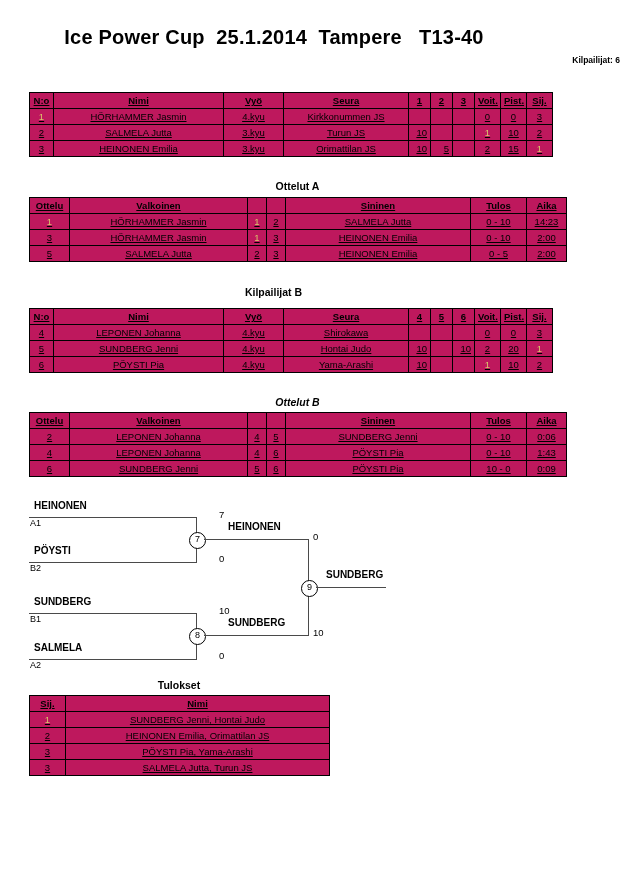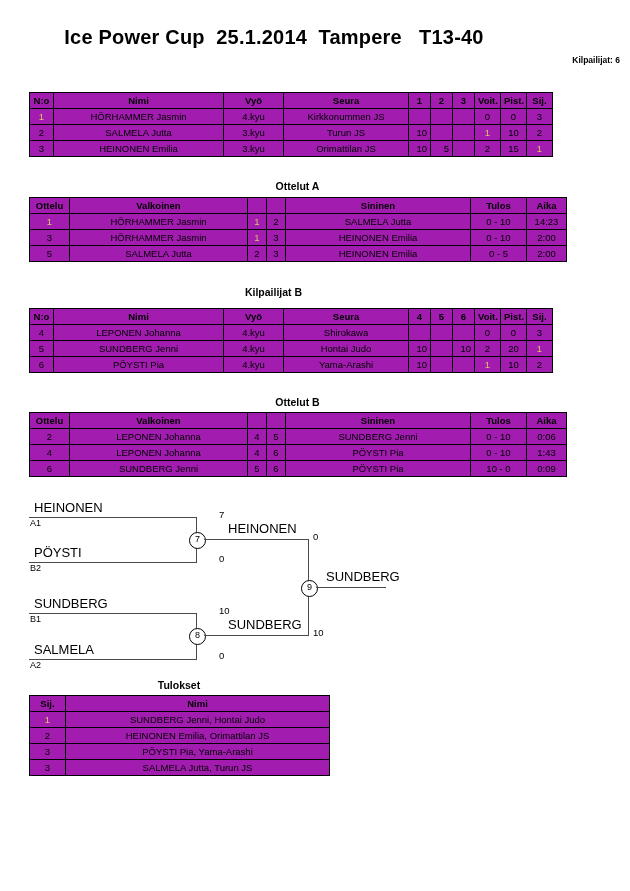--- a/index.html
+++ b/index.html
@@ -23,22 +23,23 @@
 
   
   .caption{
     position:absolute;font-size:10.5px;font-weight:bold;text-align:center;
     white-space:pre;
   }
 
   
   table.grid{
     position:absolute;border-collapse:collapse;
-    border:1.6px solid #000;background:#a21caf;
+    border:1.6px solid #000;background:#be185d;
     table-layout:fixed;
+    text-decoration:underline;
   }
   table.grid th, table.grid td{
     border:0.8px solid #000;
     font-size:9.5px;font-weight:normal;
     padding:0 3px;height:15px;line-height:15px;
     overflow:hidden;white-space:nowrap;
   }
   table.grid thead th{
     font-weight:bold;text-align:center;height:15px;line-height:15px;
   }
@@ -51,21 +52,21 @@
   
   .bracket{position:absolute;left:0;top:495px;width:630px;height:185px;}
   .bline{position:absolute;background:#4a4a4a;}
   .bline.h{height:1.4px;}
   .bline.v{width:1.4px;}
   .bnode{
     position:absolute;width:15px;height:15px;border:1.2px solid #000;
     border-radius:50%;background:#fff;
     font-size:9px;line-height:13px;text-align:center;
   }
-  .bname{position:absolute;font-size:13px;white-space:nowrap;}
+  .bname{position:absolute;font-size:10px;white-space:nowrap;font-weight:bold;}
   .bscore{position:absolute;font-size:9.5px;white-space:nowrap;}
   .bseed{position:absolute;font-size:9px;white-space:nowrap;}
 </style>
 </head>
 <body>
 
 <div class="page">
 
   <div class="title">Ice Power Cup  25.1.2014  Tampere   T13-40</div>
   <div class="entrants">Kilpailijat: 6</div>
@@ -254,21 +255,21 @@
         <td class="r">10</td>
         <td class="r"></td>
         <td class="r"></td>
         <td class="c thick-l faint">1</td>
         <td class="c">10</td>
         <td class="c">2</td>
       </tr>
     </tbody>
   </table>
 
-  <div class="caption" style="left:29px;top:396px;width:537px;">Ottelut B</div>
+  <div class="caption" style="left:29px;top:396px;width:537px;font-style:italic;">Ottelut B</div>
 
   <table class="grid" style="left:29px;top:412px;width:537px;">
     <colgroup>
       <col style="width:40px">
         <col style="width:178px">
       <col style="width:19px">
         <col style="width:19px">
       <col style="width:185px">
         <col style="width:56px">
         <col style="width:40px">

